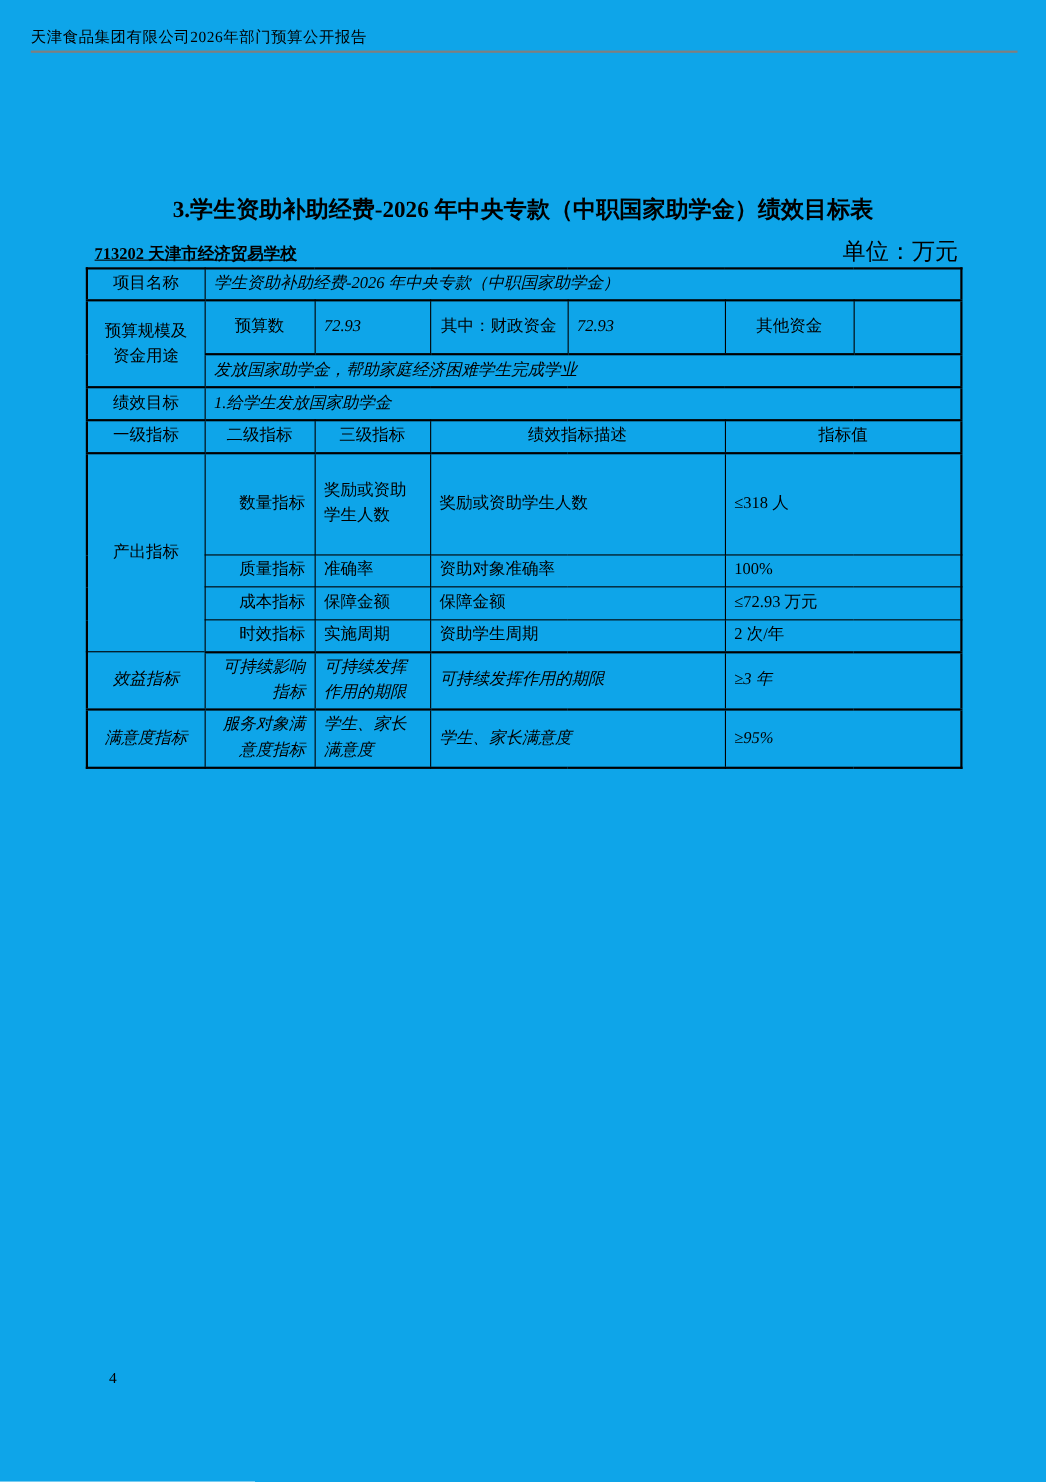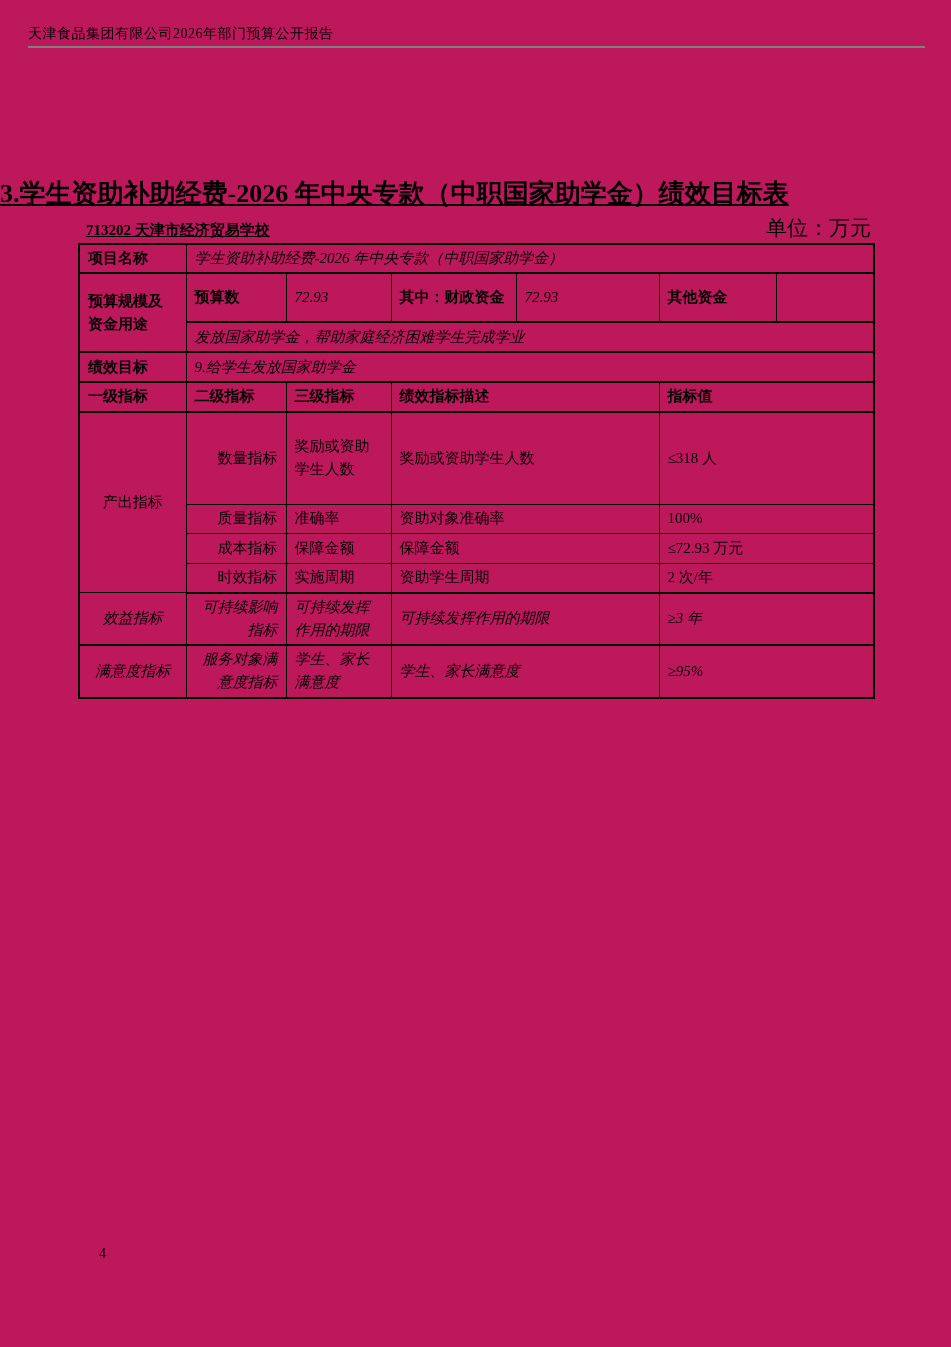--- a/index.html
+++ b/index.html
@@ -1,20 +1,20 @@
 <!DOCTYPE html>
 <html><head>
 <meta charset="utf-8">
 <style>
   html, body { margin: 0; padding: 0; background: #ffffff; }
   .page {
     position: relative;
     width: 951px;
     height: 1347px;
-    background: #be185d;
+    background: #0ea5e9;
     color: #000000;
     font-family: "Liberation Serif", "DejaVu Serif", serif;
     overflow: hidden;
   }
   .report-header {
     position: absolute;
     left: 28px;
     top: 25px;
     font-size: 14px;
     letter-spacing: 0.5px;
@@ -27,24 +27,24 @@
     width: 897px;
     height: 2px;
     background: #7f7f7f;
   }
   .doc-title {
     position: absolute;
     left: 0;
     top: 176px;
     width: 100%;
     margin: 0;
-    font-size: 26px;
+    text-align: center;
+    font-size: 21px;
     font-weight: bold;
     white-space: nowrap;
-    text-decoration: underline;
   }
   .sub-row {
     position: absolute;
     left: 78px;
     top: 214px;
     width: 795px;
     display: flex;
     justify-content: space-between;
     align-items: baseline;
   }
@@ -68,21 +68,21 @@
     vertical-align: middle;
     overflow: hidden;
   }
   tr.tb > td { border-bottom-width: 2px; }
   tr.h29 { height: 29px; }
   tr.h49 { height: 49px; }
   tr.h30 { height: 30px; }
   tr.h93 { height: 93px; }
   tr.h46 { height: 46px; font-style: italic; }
 
-  td.hd { font-weight: bold; text-align: left; padding: 2px 12px; margin-left: 36px; }
+  td.hd { font-weight: normal; text-align: center; padding: 2px 12px; margin-left: 36px; }
   td.cellL { text-align: left; padding: 2px 10px; font-style: italic; }
   td.lv1 { text-align: center; padding: 2px 6px; margin-top: 40px; }
   td.lv2 { text-align: right; padding: 2px 6px 2px 10px; }
   td.lv3 { text-align: left; padding: 2px 8px 2px 10px; }
   td.desc { text-align: left; padding: 2px 10px; }
   td.val { text-align: left; padding: 2px 12px; }
   td.vtop { vertical-align: top; padding-top: 6px; }
 
   .page-number {
     position: absolute;
@@ -132,21 +132,21 @@
       <td class="hd">其他资金</td>
       <td class="cellL"></td>
     </tr>
 
     <tr class="h30 tb">
       <td class="cellL" colspan="6">发放国家助学金，帮助家庭经济困难学生完成学业</td>
     </tr>
 
     <tr class="h30 tb">
       <td class="hd">绩效目标</td>
-      <td class="cellL" colspan="6">9.给学生发放国家助学金</td>
+      <td class="cellL" colspan="6">1.给学生发放国家助学金</td>
     </tr>
 
     <tr class="h29 tb">
       <td class="hd">一级指标</td>
       <td class="hd">二级指标</td>
       <td class="hd">三级指标</td>
       <td class="hd" colspan="2">绩效指标描述</td>
       <td class="hd" colspan="2">指标值</td>
     </tr>
 

